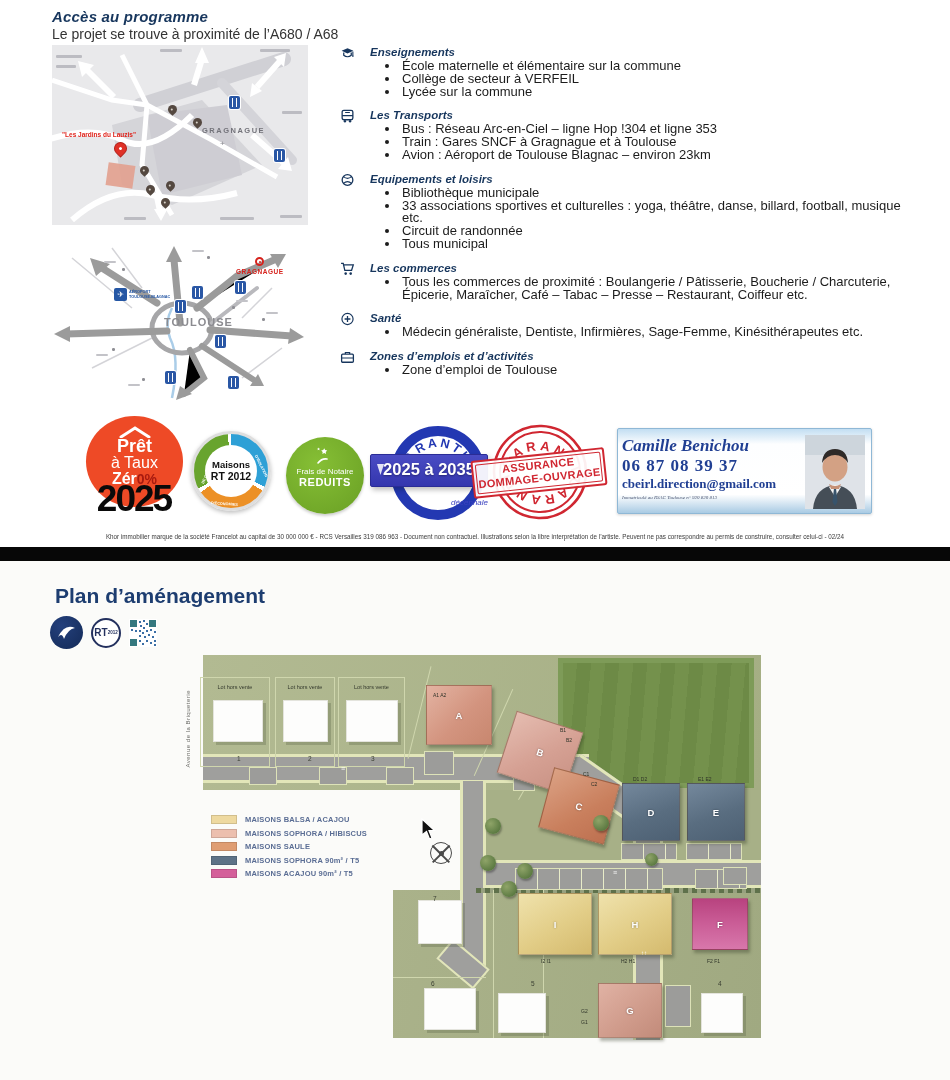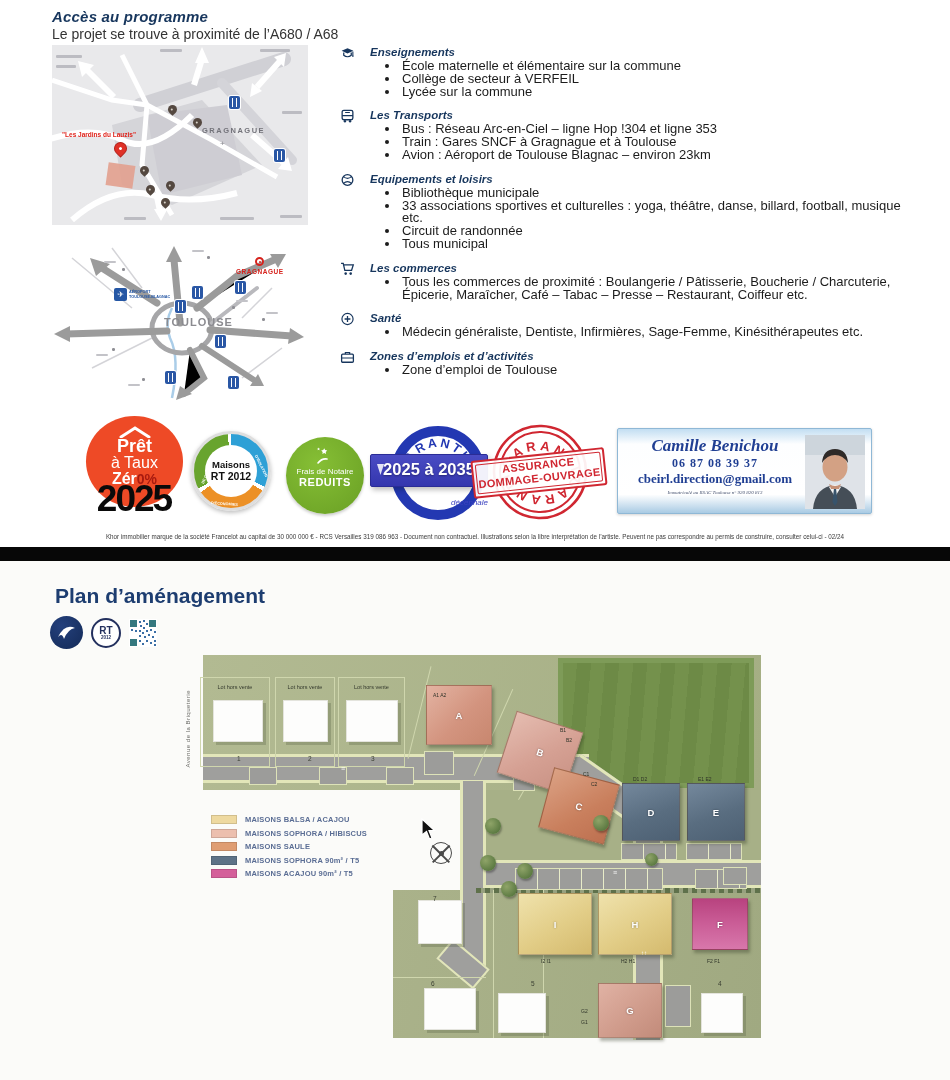--- a/index.html
+++ b/index.html
@@ -77,34 +77,34 @@
 .dec-ribbon::before{content:"";position:absolute;left:6px;top:9px;width:7px;height:11px;
   background:rgba(255,255,255,.85);clip-path:polygon(0 0,100% 0,50% 100%)}
 .dommage{left:489px;top:421px;width:102px;height:102px;transform:rotate(2deg)}
 .dmg-box{position:absolute;left:-17px;top:33px;width:134px;height:38px;transform:rotate(-8deg);
   background:rgba(255,255,255,.93);border:2.5px solid #d02731;border-radius:3px;text-align:center;padding-top:3px}
 .dmg-box::before{content:"";position:absolute;inset:2px;border:1px solid #d02731;border-radius:2px}
 .dmg-box div{font-size:11px;font-weight:bold;color:#d02731;line-height:13px;letter-spacing:.3px}
 .card{left:617px;top:428px;width:255px;height:86px;border:1px solid #8fb8d6;border-radius:2px;
   background:linear-gradient(180deg,#c2def2 0%,#fdfeff 18%,#ffffff 78%,#a9cbe4 100%);
   box-shadow:0 1px 3px rgba(0,0,0,.18)}
-.card-text{position:absolute;left:4px;top:7px;width:186px;text-align:center;font-family:"Liberation Serif",serif;color:#203f93}
+.card-text{position:absolute;left:4px;top:7px;width:186px;font-family:"Liberation Serif",serif;color:#203f93}
 .card-text .nm{font-size:17px;font-weight:bold;font-style:italic}
-.card-text .ph{font-size:12px;font-weight:bold;letter-spacing:1px}
+.card-text .ph{font-size:17px;font-weight:bold;letter-spacing:1px}
 .card-text .em{font-size:13px;font-weight:bold}
 .card-text .rg{font-size:5px;font-style:italic;color:#44506e;margin-top:3px}
 .card-photo{position:absolute;right:6px;top:6px;width:60px;height:74px;background:#dfe3e8;overflow:hidden}
 
 .legal{left:0;top:533px;width:950px;text-align:center;font-size:6.3px;color:#3a3a3a}
 .blackbar{left:0;top:547px;width:950px;height:14px;background:#070707}
 .bottom-bg{left:0;top:561px;width:950px;height:519px;background:#fbfbf9}
 .plan-title{left:55px;top:584px;font-size:21px;font-weight:bold;color:#1d3d70}
 .logos{left:50px;top:616px;display:flex;gap:8px;align-items:center}
 .logo1{width:33px;height:33px;border-radius:50%;background:radial-gradient(circle at 35% 30%,#24407c,#132a57);position:relative}
-.logo2{width:30px;height:30px;border-radius:50%;border:2.5px solid #23305e;display:flex;flex-direction:column;align-items:center;justify-content:center;background:#fff}
+.logo2{width:30px;height:30px;border-radius:50%;border:2.5px solid #23305e;display:flex;align-items:center;justify-content:center;background:#fff}
 .logo2 .rt{font-size:10px;font-weight:bold;color:#23305e;line-height:9px}
 .logo2 .yr{font-size:4.5px;font-weight:bold;color:#23305e}
 
 
 .siteplan{left:183px;top:655px;width:578px;height:385px;font-family:"Liberation Sans",sans-serif}
 .g-top{left:20px;top:0;width:558px;height:135px;background:linear-gradient(100deg,#b2ba92,#a5ae84)}
 .g-right{left:300px;top:135px;width:278px;height:100px;background:#a7b087}
 .g-bottom{left:210px;top:235px;width:368px;height:148px;background:linear-gradient(100deg,#aab28a,#a0a981)}
 .field{left:375px;top:3px;width:196px;height:130px;border:5px solid #7e9b58;
   background:repeating-linear-gradient(95deg,#74914c 0 14px,#6d8a46 14px 28px)}

